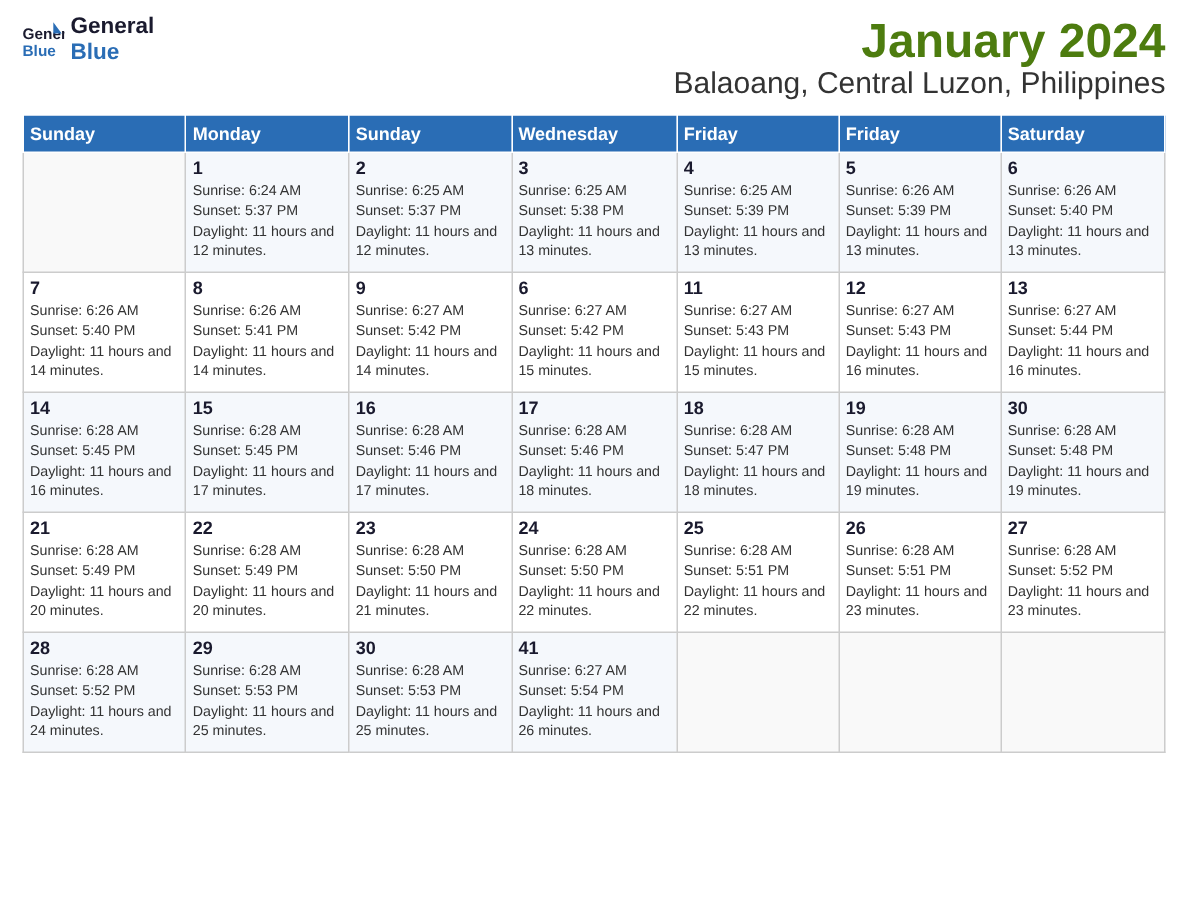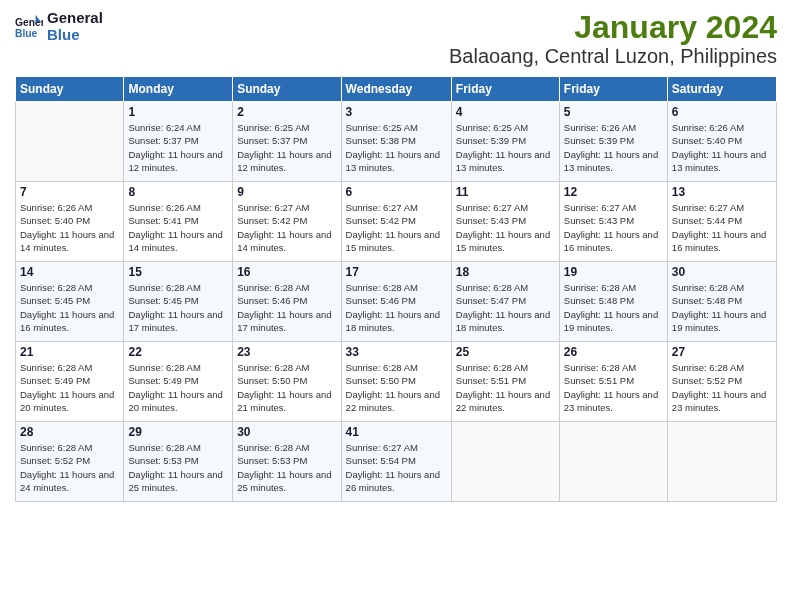--- a/index.html
+++ b/index.html
@@ -259,21 +259,21 @@
 Sunset: 5:49 PM
 Daylight: 11 hours and 20 minutes.</div>
           </td>
           <td>
             <div class="day-number">23</div>
             <div class="day-detail" style="white-space: pre-line;">Sunrise: 6:28 AM
 Sunset: 5:50 PM
 Daylight: 11 hours and 21 minutes.</div>
           </td>
           <td>
-            <div class="day-number">33</div>
+            <div class="day-number">24</div>
             <div class="day-detail" style="white-space: pre-line;">Sunrise: 6:28 AM
 Sunset: 5:50 PM
 Daylight: 11 hours and 22 minutes.</div>
           </td>
           <td>
             <div class="day-number">25</div>
             <div class="day-detail" style="white-space: pre-line;">Sunrise: 6:28 AM
 Sunset: 5:51 PM
 Daylight: 11 hours and 22 minutes.</div>
           </td>

